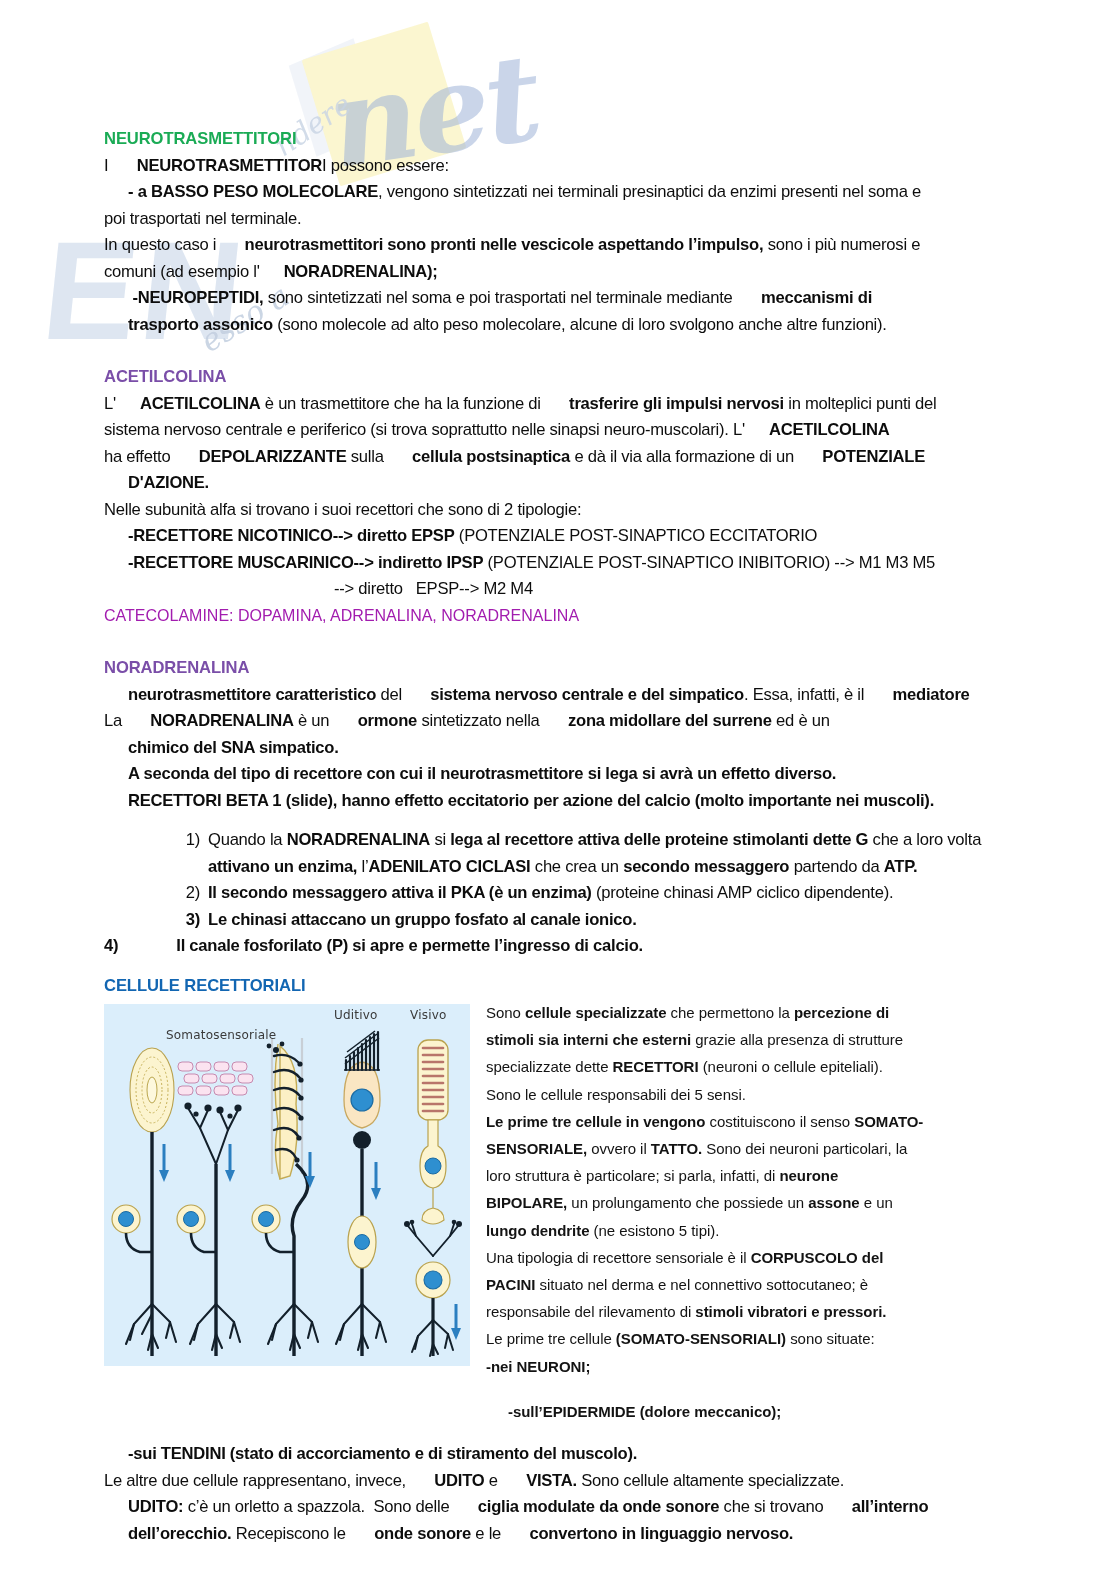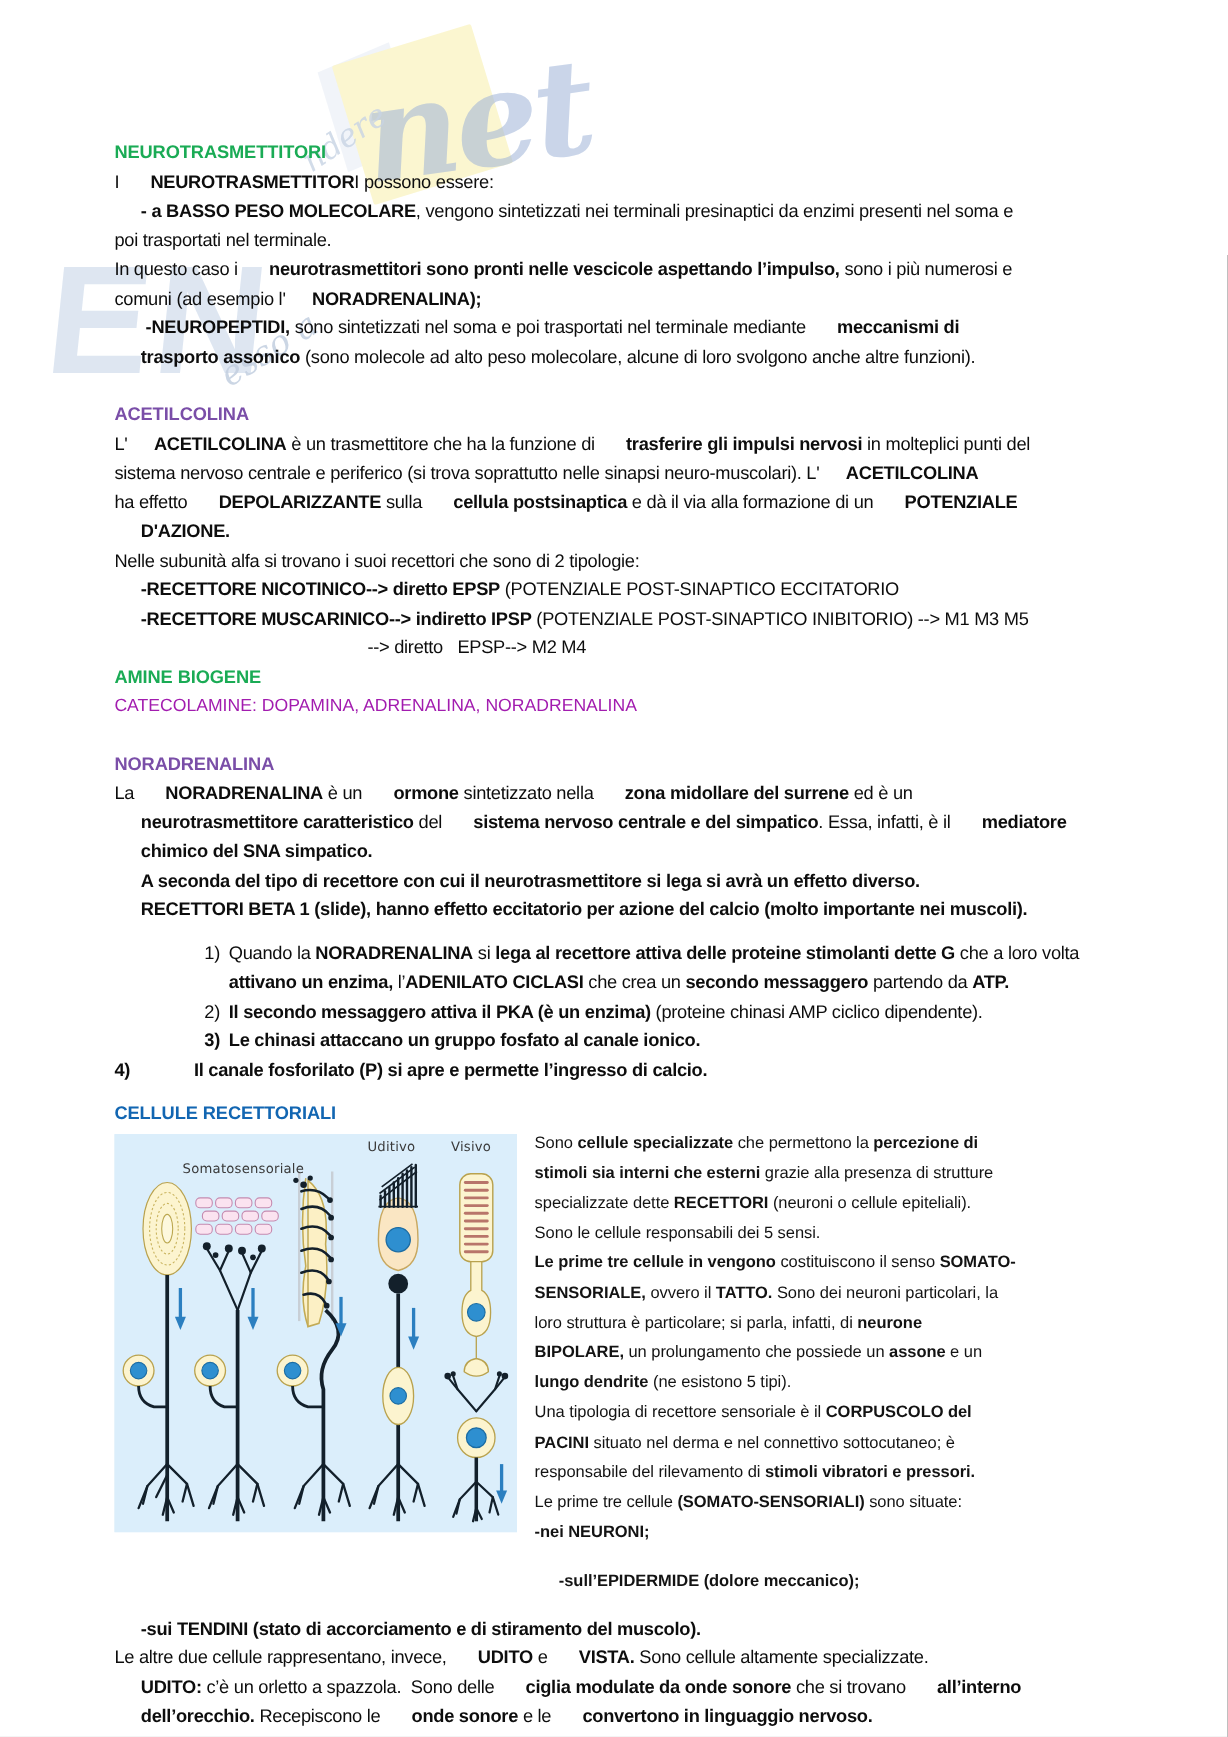--- a/index.html
+++ b/index.html
@@ -201,28 +201,27 @@
     <div class="head purple">ACETILCOLINA</div>
     <div class="ln">L'<b>ACETILCOLINA</b> è un trasmettitore che ha la funzione di <b>trasferire gli impulsi nervosi</b> in molteplici punti del</div>
     <div class="ln">sistema nervoso centrale e periferico (si trova soprattutto nelle sinapsi neuro-muscolari). L'<b>ACETILCOLINA</b></div>
     <div class="ln">ha effetto <b>DEPOLARIZZANTE</b> sulla <b>cellula postsinaptica</b> e dà il via alla formazione di un <b>POTENZIALE</b></div>
     <div class="ln"><b>D'AZIONE.</b></div>
     <div class="ln">Nelle subunità alfa si trovano i suoi recettori che sono di 2 tipologie:</div>
     <div class="ln"><b>-RECETTORE NICOTINICO--&gt; diretto EPSP</b> (POTENZIALE POST-SINAPTICO ECCITATORIO</div>
     <div class="ln"><b>-RECETTORE MUSCARINICO--&gt; indiretto IPSP</b> (POTENZIALE POST-SINAPTICO INIBITORIO) --&gt; M1 M3 M5</div>
     <div class="ln indent-arrow">--&gt; diretto   EPSP--&gt; M2 M4</div>
 
-    <div class="head green">AMINE BIOGENE</div>
     <div class="purple-line">CATECOLAMINE: DOPAMINA, ADRENALINA, NORADRENALINA</div>
 
     <div class="gap"></div>
 
     <div class="head purple">NORADRENALINA</div>
+    <div class="ln"><b>neurotrasmettitore caratteristico</b> del <b>sistema nervoso centrale e del simpatico</b>. Essa, infatti, è il <b>mediatore</b></div>
     <div class="ln">La <b>NORADRENALINA</b> è un <b>ormone</b> sintetizzato nella <b>zona midollare del surrene</b> ed è un</div>
-    <div class="ln"><b>neurotrasmettitore caratteristico</b> del <b>sistema nervoso centrale e del simpatico</b>. Essa, infatti, è il <b>mediatore</b></div>
     <div class="ln"><b>chimico del SNA simpatico.</b></div>
     <div class="ln"><b>A seconda del tipo di recettore con cui il neurotrasmettitore si lega si avrà un effetto diverso.</b></div>
     <div class="ln"><b>RECETTORI BETA 1 (slide), hanno effetto eccitatorio per azione del calcio (molto importante nei muscoli).</b></div>
 
     <div class="gap-sm"></div>
 
     <ol class="steps">
       <li><span class="num">1)</span><span>Quando la <b>NORADRENALINA</b> si <b>lega al recettore attiva delle proteine stimolanti dette G</b> che a loro
 volta <b>attivano un enzima,</b> l’<b>ADENILATO CICLASI</b> che crea un <b>secondo messaggero</b> partendo da <b>ATP.</b></span></li>
       <li><span class="num">2)</span><span><b>Il secondo messaggero attiva il PKA (è un enzima)</b> (proteine chinasi AMP ciclico dipendente).</span></li>

